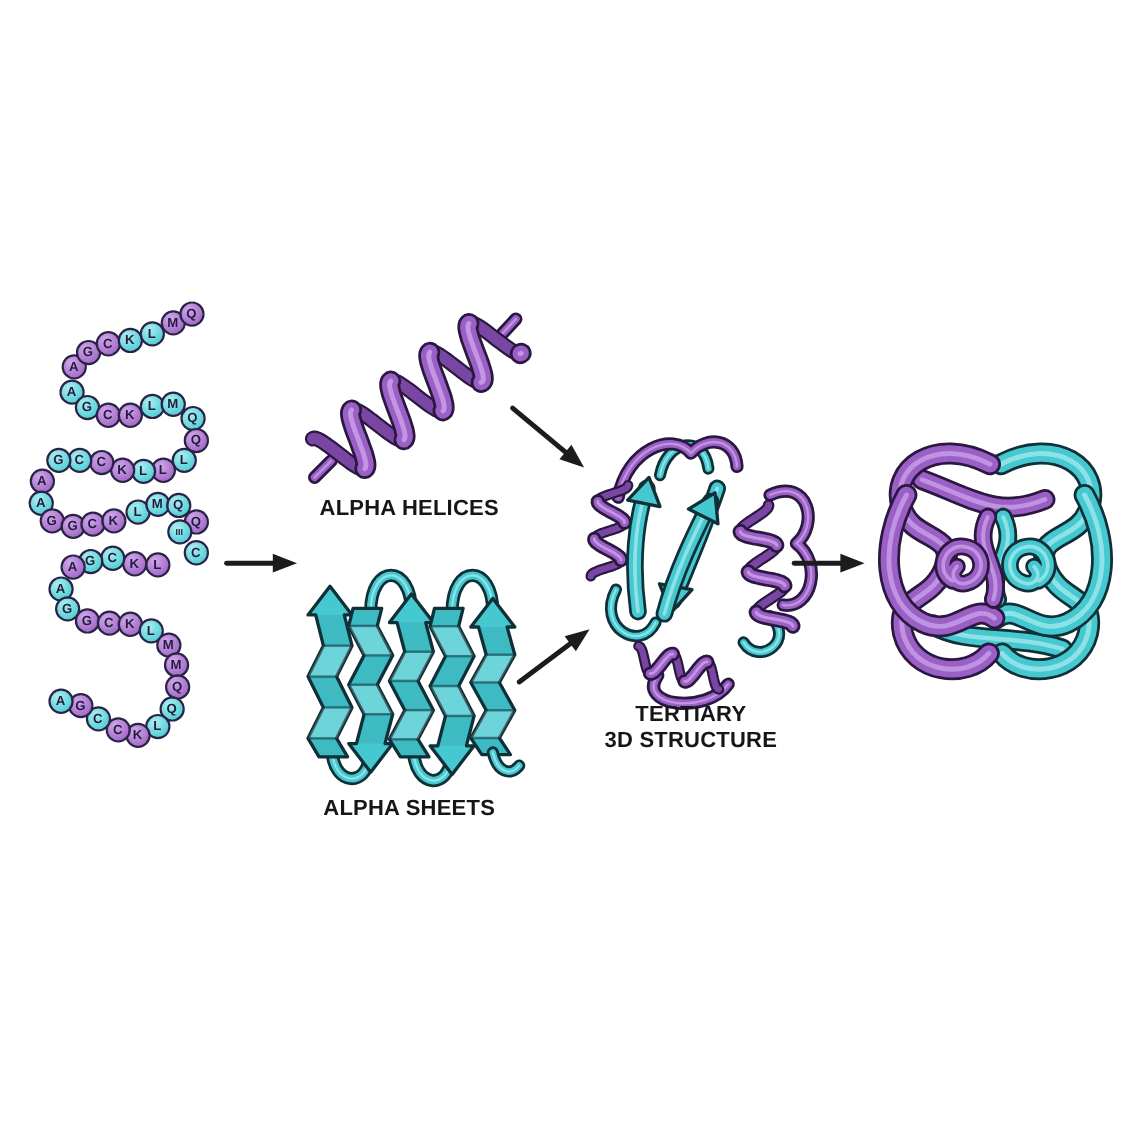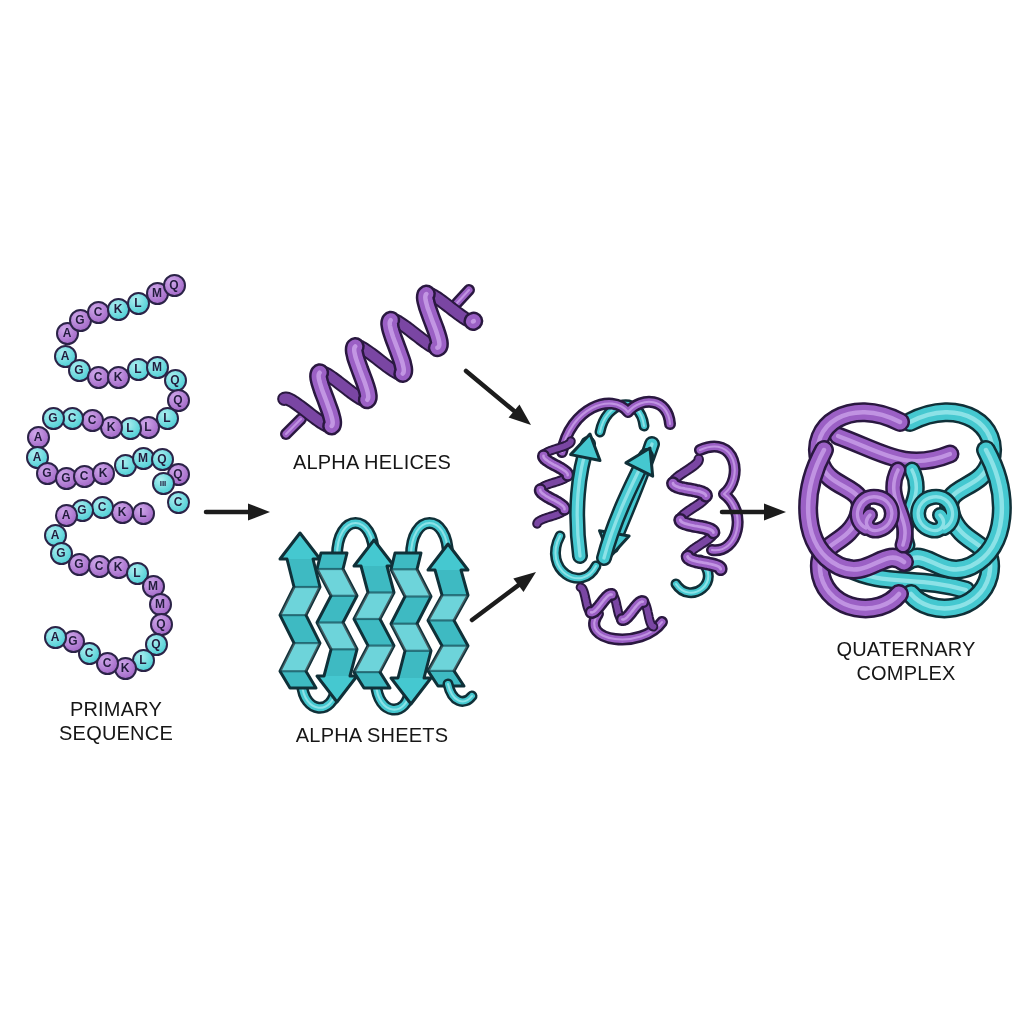--- a/index.html
+++ b/index.html
@@ -11,21 +11,21 @@
   #art{position:absolute;left:0;top:0;}
   #bead-layer{position:absolute;left:0;top:0;width:1024px;height:1024px;}
   .bead{
     position:absolute;width:23px;height:23px;border-radius:50%;
     border:2px solid #2b2347;box-sizing:border-box;
     display:flex;align-items:center;justify-content:center;
     font-weight:bold;font-size:12px;color:#231c3e;line-height:1;
   }
   .label{
     position:absolute;transform:translateX(-50%);
-    text-align:center;font-weight:normal;color:#161616;
+    text-align:center;font-weight:bold;color:#161616;
     font-size:20px;line-height:1.22;letter-spacing:0.2px;white-space:nowrap;
   }
 </style>
 </head>
 <body>
 
 <div style="position:absolute;inset:0;">
   <svg id="art" width="1024" height="1024" viewBox="0 0 1024 1024">
     <g id="g-helix">
         <path d="M 286,434 L 301,419" fill="none" stroke="#2a1840" stroke-width="12" stroke-linecap="round" stroke-linejoin="round" stroke-opacity="1"></path>
@@ -293,27 +293,23 @@
       <div class="bead" style="left: 149.5px; top: 612.5px; background: radial-gradient(circle at 35% 30%, rgb(207, 168, 234), rgb(167, 111, 203) 72%); border-color: rgb(43, 35, 71); color: rgb(35, 28, 62);">Q</div>
       <div class="bead" style="left: 144.5px; top: 632.5px; background: radial-gradient(circle at 35% 30%, rgb(172, 238, 240), rgb(88, 210, 216) 72%); border-color: rgb(43, 35, 71); color: rgb(35, 28, 62);">Q</div>
       <div class="bead" style="left: 131.5px; top: 648.5px; background: radial-gradient(circle at 35% 30%, rgb(172, 238, 240), rgb(88, 210, 216) 72%); border-color: rgb(43, 35, 71); color: rgb(35, 28, 62);">L</div>
       <div class="bead" style="left: 113.5px; top: 656.5px; background: radial-gradient(circle at 35% 30%, rgb(207, 168, 234), rgb(167, 111, 203) 72%); border-color: rgb(43, 35, 71); color: rgb(35, 28, 62);">K</div>
       <div class="bead" style="left: 95.5px; top: 651.5px; background: radial-gradient(circle at 35% 30%, rgb(207, 168, 234), rgb(167, 111, 203) 72%); border-color: rgb(43, 35, 71); color: rgb(35, 28, 62);">C</div>
       <div class="bead" style="left: 77.5px; top: 641.5px; background: radial-gradient(circle at 35% 30%, rgb(172, 238, 240), rgb(88, 210, 216) 72%); border-color: rgb(43, 35, 71); color: rgb(35, 28, 62);">C</div>
       <div class="bead" style="left: 61.5px; top: 629.5px; background: radial-gradient(circle at 35% 30%, rgb(207, 168, 234), rgb(167, 111, 203) 72%); border-color: rgb(43, 35, 71); color: rgb(35, 28, 62);">G</div>
       <div class="bead" style="left: 43.5px; top: 625.5px; background: radial-gradient(circle at 35% 30%, rgb(172, 238, 240), rgb(88, 210, 216) 72%); border-color: rgb(43, 35, 71); color: rgb(35, 28, 62);">A</div>
     </div>
 
-  <div class="label" style="left:116px;top:697px">
-    <div>PRIMARY</div>
-    <div>SEQUENCE</div>
-  </div>
   <div class="label" style="left:372px;top:450px">
     <div>ALPHA HELICES</div>
   </div>
   <div class="label" style="left:372px;top:723px">
     <div>ALPHA SHEETS</div>
   </div>
-  <div class="label" style="left:906px;top:637px">
-    <div>QUATERNARY</div>
-    <div>COMPLEX</div>
+  <div class="label" style="left:628px;top:637px">
+    <div>TERTIARY</div>
+    <div>3D STRUCTURE</div>
   </div>
 </div>
 
 </body></html>

